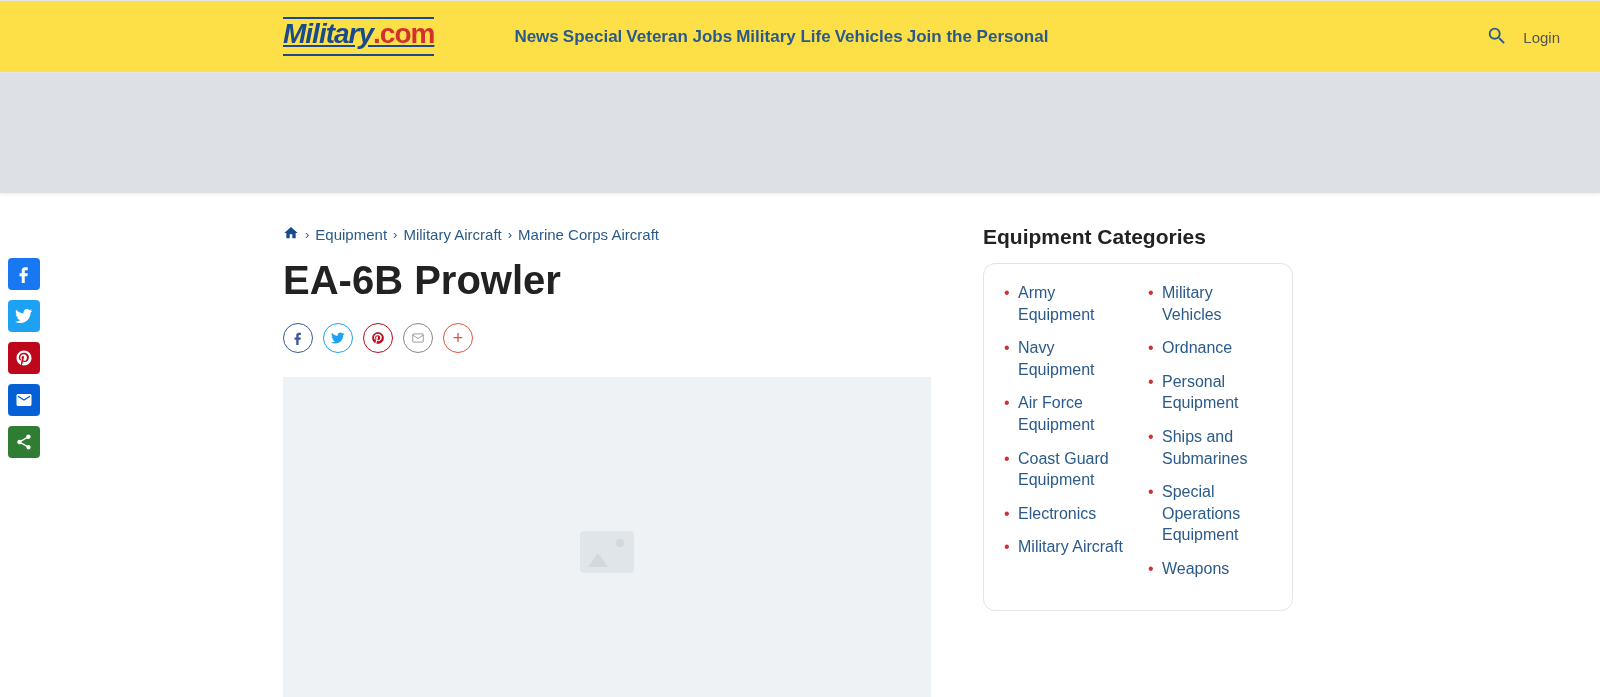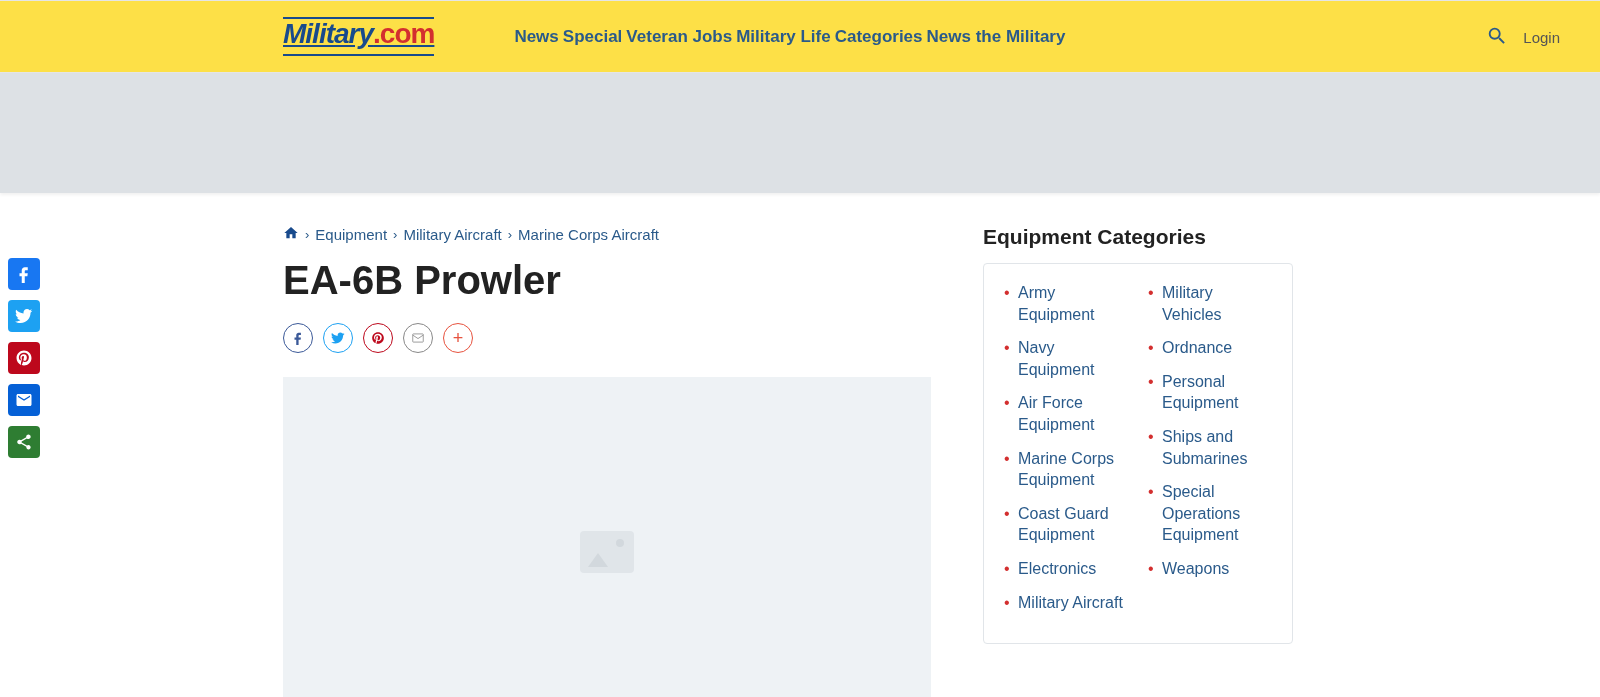--- a/index.html
+++ b/index.html
@@ -164,21 +164,21 @@
     border-radius: 50%;
   }
   .side-title {
     font-size: 21px;
     font-weight: 700;
     color: #222;
     margin-bottom: 14px;
   }
   .cat-box {
     border: 1px solid #e1e5e9;
-    border-radius: 4px;
+    border-radius: 12px;
     padding: 18px 20px;
     display: flex;
     gap: 20px;
   }
   .cat-col {
     flex: 1;
     list-style: none;
   }
   .cat-col li {
     position: relative;
@@ -232,22 +232,22 @@
 <header>
   <div class="header-inner">
     <a href="#" class="logo">
       <span>Military</span><span class="dot">.com</span>
     </a>
     <nav class="main-nav">
       <a href="#">News</a>
       <a href="#">Special</a>
       <a href="#">Veteran Jobs</a>
       <a href="#">Military Life</a>
-      <a href="#">Categories</a>
-      <a href="#">News the Military</a>
+      <a href="#">Vehicles</a>
+      <a href="#">Join the Personal</a>
     </nav>
   </div>
   <div class="header-right">
     <button class="search-icon-btn">
       <svg viewBox="0 0 24 24">
           <path d="M15.5 14h-.79l-.28-.27A6.471 6.471 0 0016 9.5 6.5 6.5 0 109.5 16c1.61 0 3.09-.59 4.23-1.57l.27.28v.79l5 4.99L20.49 19l-4.99-5zm-6 0C7.01 14 5 11.99 5 9.5S7.01 5 9.5 5 14 7.01 14 9.5 11.99 14 9.5 14z"></path>
         </svg>
     </button>
     <a href="#" class="login-link">Login</a>
   </div>
@@ -333,21 +333,20 @@
     </div>
   </div>
 
   <aside class="side-col">
     <h2 class="side-title">Equipment Categories</h2>
     <div class="cat-box">
       <ul class="cat-col">
         <li><a href="#">Army Equipment</a></li>
         <li><a href="#">Navy Equipment</a></li>
         <li><a href="#">Air Force Equipment</a></li>
-        <li><a href="#">Marine Corps Equipment</a></li>
         <li><a href="#">Coast Guard Equipment</a></li>
         <li><a href="#">Electronics</a></li>
         <li><a href="#">Military Aircraft</a></li>
       </ul>
       <ul class="cat-col">
         <li><a href="#">Military Vehicles</a></li>
         <li><a href="#">Ordnance</a></li>
         <li><a href="#">Personal Equipment</a></li>
         <li><a href="#">Ships and Submarines</a></li>
         <li><a href="#">Special Operations Equipment</a></li>

